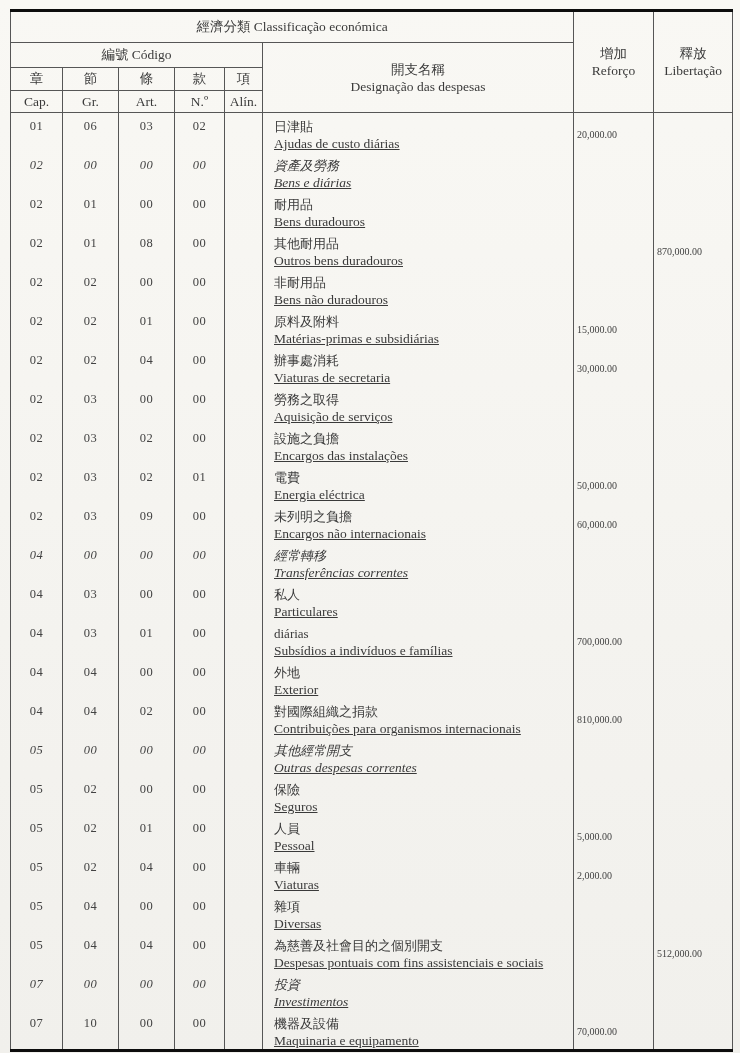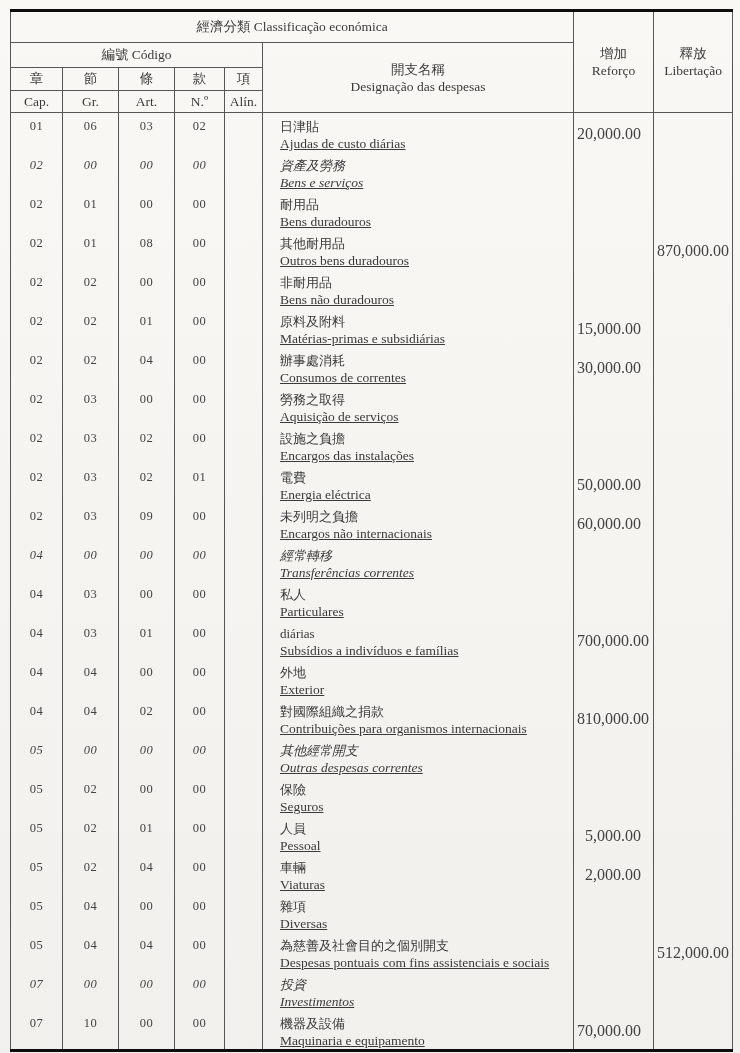--- a/index.html
+++ b/index.html
@@ -45,28 +45,27 @@
     padding: 3px 3px 0 3px;
     vertical-align: top;
   }
   td.code {
     text-align: center;
     font-size: 12.5px;
     padding-top: 6px;
     color: #424242;
     letter-spacing: 0.5px;
   }
-  td.desig { padding-left: 17px; padding-top: 5px; }
+  td.desig { padding-left: 11px; padding-top: 5px; }
   td.desig .zh { font-size: 13px;   line-height: 17px; }
   td.desig .pt { font-size: 13.5px; line-height: 17px; text-decoration: underline; }
   td.amt {
-    text-align: right;
     padding-right: 12px;
     vertical-align: middle;
-    font-size: 16px;
+    font-size: 10px;
     color: #424242;
   }
   tr.group { font-style: italic; }
 </style>
 </head>
 <body>
 
 <div class="page">
   <table class="budget">
     <colgroup>
@@ -129,21 +128,21 @@
   </tr>
 
   <tr class="group">
     <td class="code c-cap">02</td>
     <td class="code c-gr">00</td>
     <td class="code c-art">00</td>
     <td class="code c-n">00</td>
     <td class="code c-alin"></td>
     <td class="desig">
       <div class="zh">資產及勞務</div>
-      <div class="pt">Bens e serviços</div>
+      <div class="pt">Bens e diárias</div>
     </td>
     <td class="amt c-reforco"></td>
     <td class="amt c-libertacao"></td>
   </tr>
 
   <tr>
     <td class="code c-cap">02</td>
     <td class="code c-gr">01</td>
     <td class="code c-art">00</td>
     <td class="code c-n">00</td>
@@ -199,21 +198,21 @@
   </tr>
 
   <tr>
     <td class="code c-cap">02</td>
     <td class="code c-gr">02</td>
     <td class="code c-art">04</td>
     <td class="code c-n">00</td>
     <td class="code c-alin"></td>
     <td class="desig">
       <div class="zh">辦事處消耗</div>
-      <div class="pt">Consumos de correntes</div>
+      <div class="pt">Viaturas de secretaria</div>
     </td>
     <td class="amt c-reforco">30,000.00</td>
     <td class="amt c-libertacao"></td>
   </tr>
 
   <tr>
     <td class="code c-cap">02</td>
     <td class="code c-gr">03</td>
     <td class="code c-art">00</td>
     <td class="code c-n">00</td>

